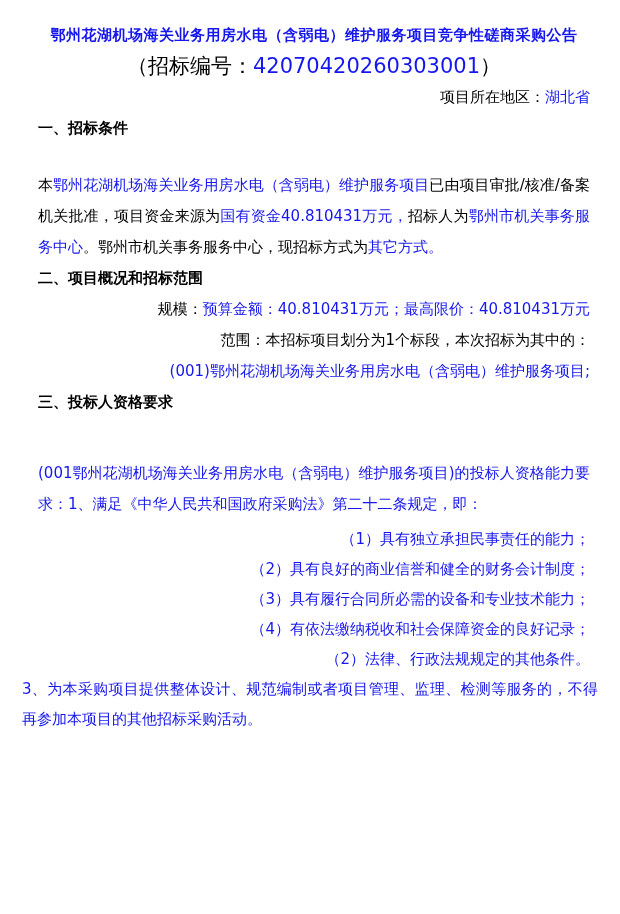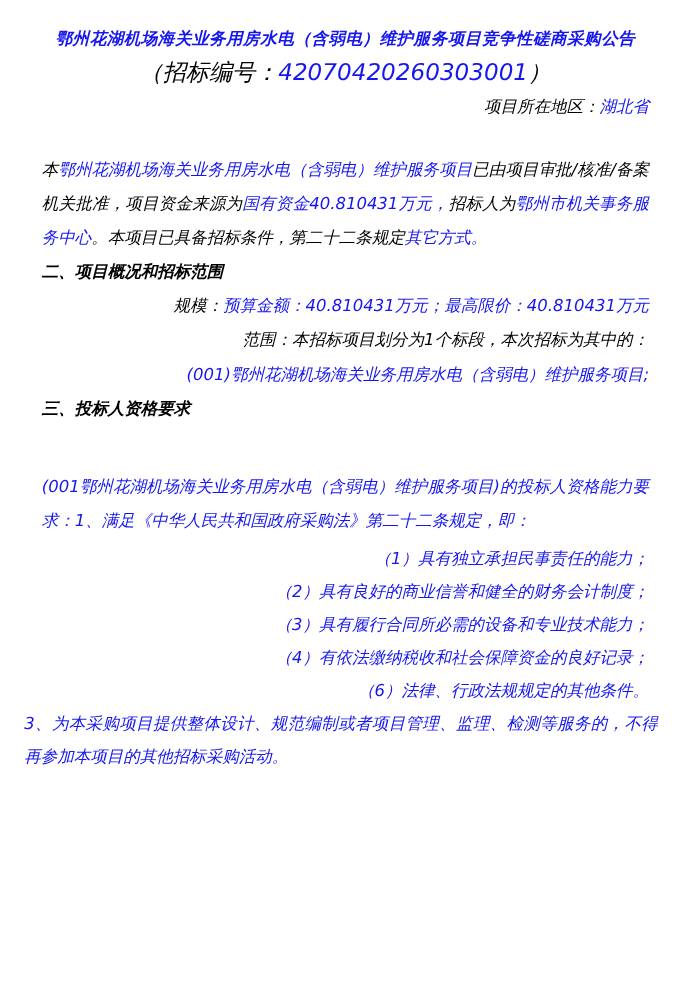--- a/index.html
+++ b/index.html
@@ -5,21 +5,21 @@
   :root { --blue:#1616ee; --ink:#000000; --bg:#ffffff; }
   * { box-sizing: border-box; }
   html,body { margin:0; padding:0; }
   body {
     width:620px; height:914px; overflow:hidden;
     background:var(--bg);
     color:var(--ink);
     font-family:"DejaVu Sans", sans-serif;
     font-size:15px; line-height:31px;
   }
-  .page { width:620px; height:659px; padding:20px 30px 0 38px;font-style:italic; }
+  .page { width:620px; height:659px; padding:20px 30px 0 38px; }
   p, div.row { margin:0;text-align:right; }
   .b { color:var(--blue); }
   .k { color:var(--ink); }
   .title {
     text-align:center; font-weight:700; color:var(--blue);
     font-size:15px; letter-spacing:0.5px;
   }
   .subtitle { text-align:center; font-size:21px; }
   .region { margin-top:36px; }
   .heading { font-weight:700; font-size:15px; }
@@ -38,38 +38,39 @@
 <body>
 
 <div class="page">
 
   <div class="title">鄂州花湖机场海关业务用房水电（含弱电）维护服务项目竞争性磋商采购公告</div>
 
   <div class="subtitle"><span class="k">（招标编号：</span><span class="b">42070420260303001</span><span class="k">）</span></div>
 
   <div class="row region"><span class="k">项目所在地区：</span><span class="b">湖北省</span></div>
 
+  <div class="heading">一、招标条件</div>
 
-  <p class="para1"><span class="k">本</span><span class="b">鄂州花湖机场海关业务用房水电（含弱电）维护服务项目</span><span class="k">已由项目审批/核准/备案机关批准，项目资金来源为</span><span class="b">国有资金40.810431万元，</span><span class="k">招标人为</span><span class="b">鄂州市机关事务服务中心</span><span class="k">。本项目已具备招标条件，第二十二条规定</span><span class="b">其它方式。</span></p>
+  <p class="para1"><span class="k">本</span><span class="b">鄂州花湖机场海关业务用房水电（含弱电）维护服务项目</span><span class="k">已由项目审批/核准/备案机关批准，项目资金来源为</span><span class="b">国有资金40.810431万元，</span><span class="k">招标人为</span><span class="b">鄂州市机关事务服务中心</span><span class="k">。鄂州市机关事务服务中心，现招标方式为</span><span class="b">其它方式。</span></p>
 
   <div class="heading">二、项目概况和招标范围</div>
 
   <div class="row sub-row"><span class="k">规模：</span><span class="b">预算金额：40.810431万元；最高限价：40.810431万元</span></div>
 
   <div class="row sub-row">范围：本招标项目划分为1个标段，本次招标为其中的：</div>
 
   <div class="row lot-row b">(001)鄂州花湖机场海关业务用房水电（含弱电）维护服务项目;</div>
 
   <div class="heading">三、投标人资格要求</div>
 
   <p class="intro b">(001鄂州花湖机场海关业务用房水电（含弱电）维护服务项目)的投标人资格能力要求：1、满足《中华人民共和国政府采购法》第二十二条规定，即：</p>
 
   <div class="items">
     <p class="b">（1）具有独立承担民事责任的能力；</p>
     <p class="b">（2）具有良好的商业信誉和健全的财务会计制度；</p>
     <p class="b">（3）具有履行合同所必需的设备和专业技术能力；</p>
     <p class="b">（4）有依法缴纳税收和社会保障资金的良好记录；</p>
-    <p class="b">（6）法律、行政法规规定的其他条件。</p>
+    <p class="b">（2）法律、行政法规规定的其他条件。</p>
   </div>
 
   <p class="clause b">3、为本采购项目提供整体设计、规范编制或者项目管理、监理、检测等服务的，不得再参加本项目的其他招标采购活动。</p>
 
 </div>
 
 </body></html>

